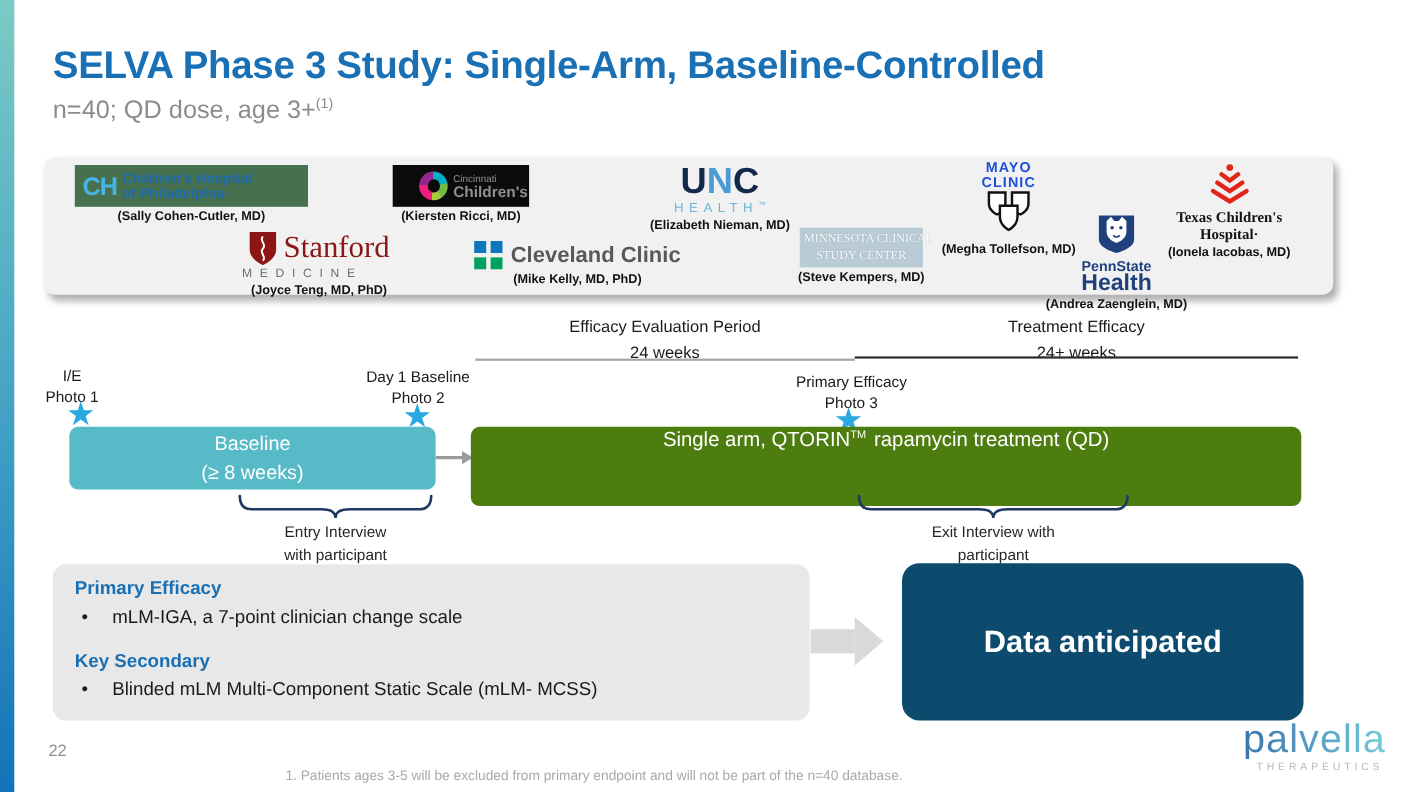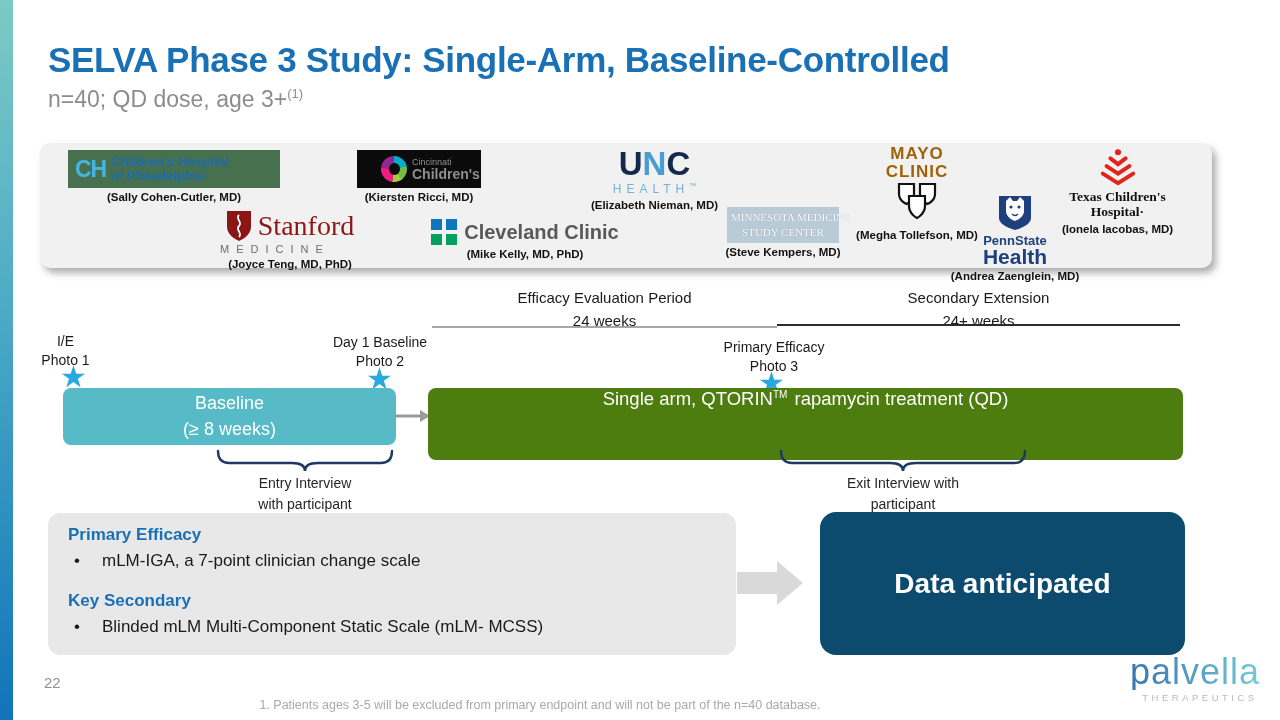--- a/index.html
+++ b/index.html
@@ -34,21 +34,21 @@
   .cin-text{text-align:left;line-height:1;color:#8f8f8f;}
   .cin-text .t{display:block;font-size:9px;}
   .cin-text .b{display:block;font-size:14px;font-weight:bold;}
 
   .unc-big{font-size:33px;font-weight:bold;line-height:1;letter-spacing:0;}
   .unc-dark{color:#13294b;}
   .unc-light{color:#4b9cd3;}
   .unc-health{font-size:12px;letter-spacing:5px;color:#6fb3d9;margin-top:2px;}
   .unc-health sup{font-size:7px;letter-spacing:0;}
 
-  .mayo-word{font-size:17px;font-weight:bold;line-height:1.05;letter-spacing:1px;color:#a16207;}
+  .mayo-word{font-size:13px;font-weight:bold;line-height:1.05;letter-spacing:1px;color:#1d4ed8;}
 
   .tex-name{font-family:"Liberation Serif",serif;font-weight:bold;font-size:13.5px;line-height:1.1;color:#111;}
   .tex-name span{display:block;}
 
   .stan-row{display:flex;align-items:center;gap:6px;justify-content:center;}
   .stan-word{font-family:"Liberation Serif",serif;font-size:28px;color:#8c1515;line-height:1;}
   .stan-med{font-size:11px;color:#6e6e6e;letter-spacing:7px;margin:1px 0 0 30px;text-align:left;}
 
   .cle-row{display:flex;align-items:center;gap:7px;justify-content:center;}
   .cle-word{font-size:20px;font-weight:bold;color:#595959;}
@@ -190,21 +190,21 @@
           <rect x="0" y="15" width="11" height="11" fill="#00a160"></rect>
           <rect x="15" y="15" width="11" height="11" fill="#00a160"></rect>
         </svg>
         <span class="cle-word">Cleveland Clinic</span>
       </div>
       <div class="caption">(Mike Kelly, MD, PhD)</div>
     </div>
 
     <div class="site" style="left:682px;top:64px;width:122px;">
       <div class="minn-badge">
-        <span>MINNESOTA MEDICINE</span>
+        <span>MINNESOTA CLINICAL</span>
         <span>STUDY CENTER</span>
       </div>
       <div class="caption">(Steve Kempers, MD)</div>
     </div>
 
     <div class="site" style="left:904px;top:52px;width:142px;">
       <svg width="34" height="36" viewBox="0 0 34 36">
         <path d="M1,1 h32 v22 c0,8 -16,12 -16,12 S1,31 1,23 Z" fill="#1e407c"></path>
         <path d="M8,6 l4,-4 l3,4 h4 l3,-4 l4,4 v10 c0,7 -9,10 -9,10 s-9,-3 -9,-10 Z" fill="#fff"></path>
         <circle cx="13" cy="12" r="1.6" fill="#1e407c"></circle>
@@ -217,21 +217,21 @@
       </div>
       <div class="caption">(Andrea Zaenglein, MD)</div>
     </div>
   </div>
 
   <div class="period" style="left:432px;top:286px;width:345px;">
     <div>Efficacy Evaluation Period</div>
     <div>24 weeks</div>
   </div>
   <div class="period" style="left:777px;top:286px;width:403px;">
-    <div>Secondary Extension</div>
+    <div>Treatment Efficacy</div>
     <div>24+ weeks</div>
   </div>
   <div id="period-line-1" class="abs"></div>
   <div id="period-line-2" class="abs"></div>
 
   <div class="milestone" style="left:18px;top:332px;width:95px;">
     <div>I/E</div>
     <div>Photo 1</div>
   </div>
   <div class="milestone" style="left:310px;top:333px;width:140px;">

